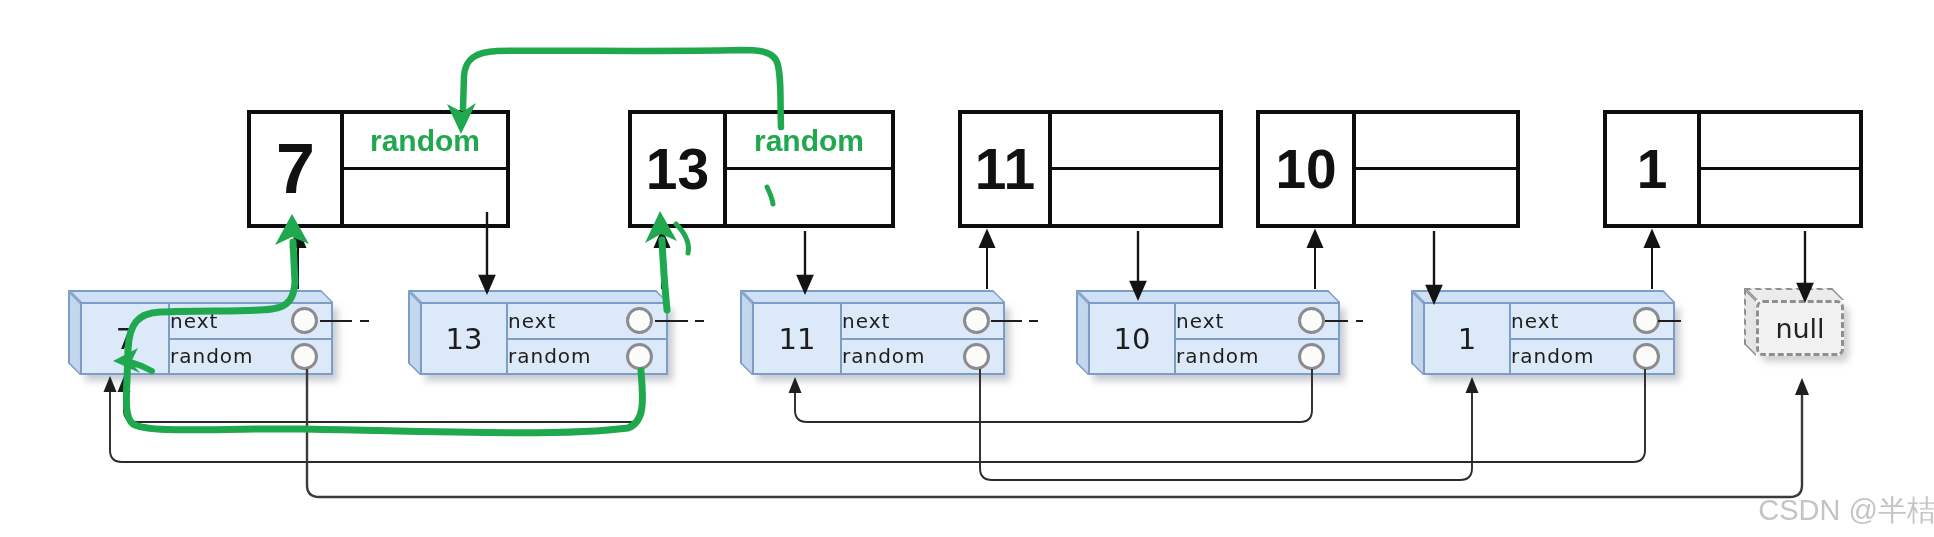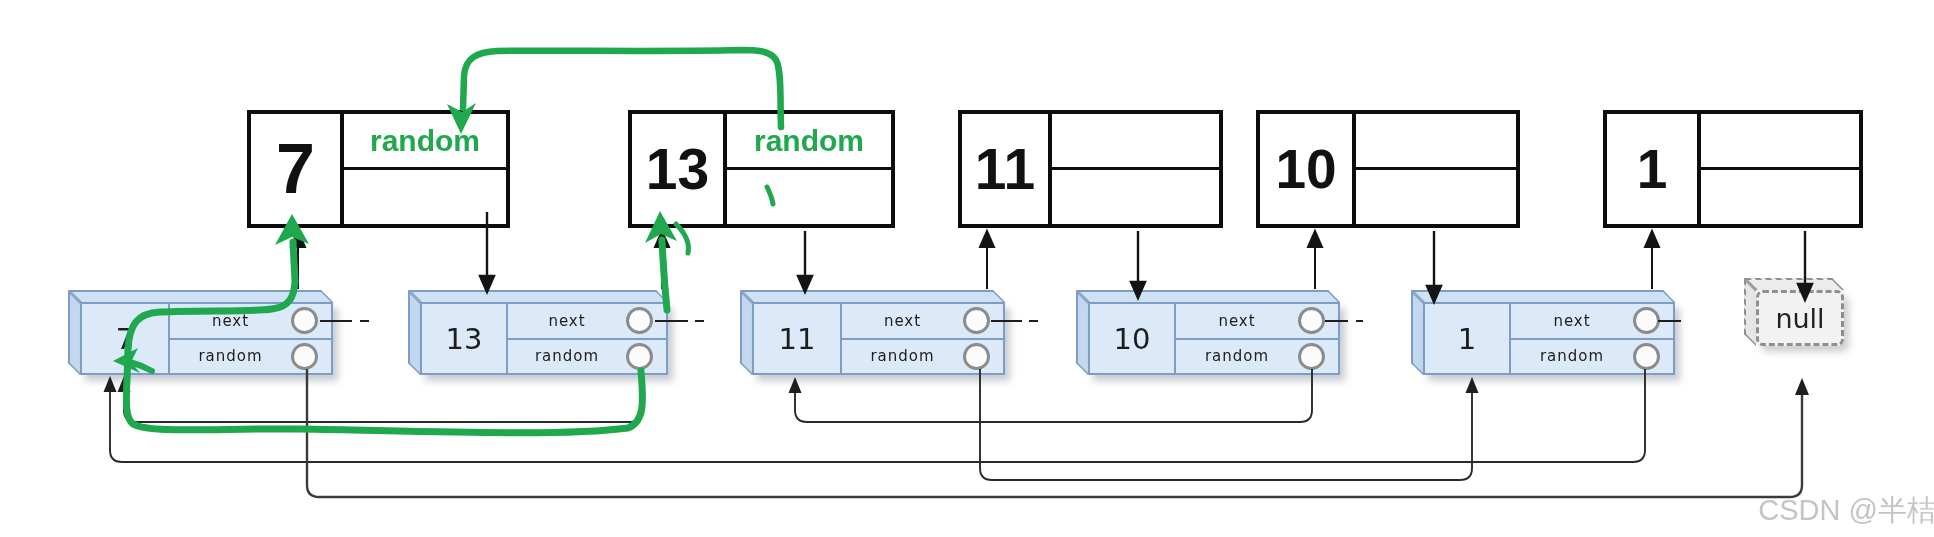--- a/index.html
+++ b/index.html
@@ -24,26 +24,26 @@
   .bevel-left{position:absolute;left:-12px;top:0;bottom:0;width:12px;background:#c3d7ef;
         border:2px solid #7d9dc5;border-right:none;box-sizing:border-box;
         transform:skewY(45deg);transform-origin:right;}
   .face{position:absolute;left:0;top:0;right:0;bottom:0;background:#dce9f8;border:2px solid #7d9dc5;
         box-sizing:border-box;display:flex;box-shadow:5px 6px 7px rgba(110,120,140,.38);}
   .nval{border-right:2px solid #7d9dc5;display:flex;align-items:center;justify-content:center;
         font-size:29px;color:#1d1d1d;}
   .nrows{flex:1;display:flex;flex-direction:column;}
   .nrow{flex:1;display:flex;align-items:center;}
   .nrow + .nrow{border-top:2px solid #7d9dc5;}
-  .nlabel{flex:1;text-align:center;font-size:15px;letter-spacing:1px;color:#1d1d1d;}
+  .nlabel{flex:1;font-size:20px;letter-spacing:1px;color:#1d1d1d;}
   .ncircle{width:21px;height:21px;border-radius:50%;background:#fbfbfb;border:3px solid #8c8c8c;
         margin-right:13px;flex:none;}
 
   
-  .nullnode{position:absolute;top:290px;height:56px;z-index:2;}
+  .nullnode{position:absolute;top:300px;height:56px;z-index:2;}
   .nullnode .bevel-top{background:#ececec;border:2px dashed #8f8f8f;border-bottom:none;}
   .nullnode .bevel-left{background:#e6e6e6;border:2px dashed #8f8f8f;border-right:none;}
   .nullnode .nface{position:absolute;left:0;top:0;right:0;bottom:0;background:#f2f2f2;
         border:3px dashed #8f8f8f;border-radius:7px;box-sizing:border-box;
         display:flex;align-items:center;justify-content:center;font-size:27px;color:#222;
         box-shadow:5px 6px 7px rgba(120,120,120,.35);}
 
   
   #wires{position:absolute;left:0;top:0;z-index:5;pointer-events:none;}
 

